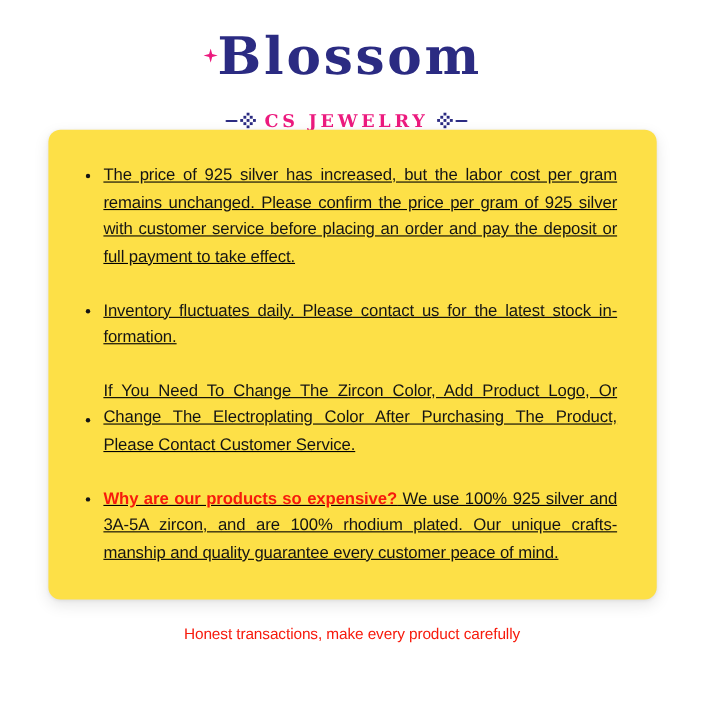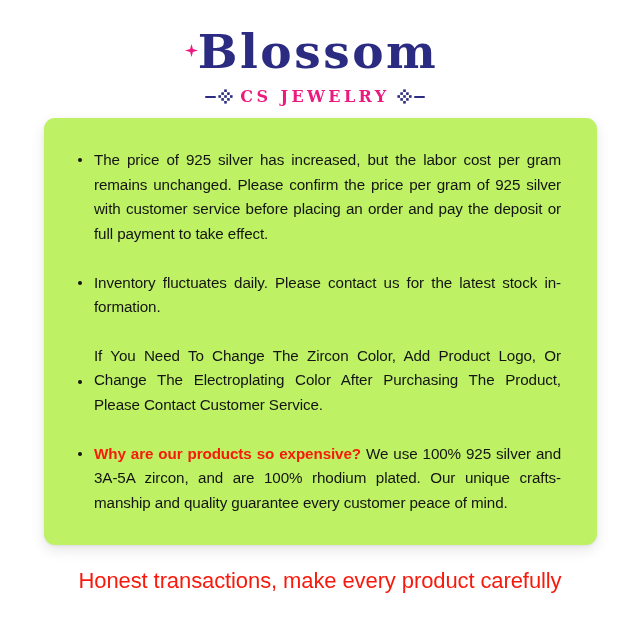--- a/index.html
+++ b/index.html
@@ -40,21 +40,21 @@
   }
   .sparkle-icon {
     position: absolute;
     left: -7px;
     top: 16px;
     width: 13px;
     height: 13px;
   }
 
   .tagline-row {
-    margin-top: 12px;
+    margin-top: 25px;
     display: flex;
     align-items: center;
     justify-content: center;
     gap: 7px;
   }
   .tagline-text {
     font-family: "DejaVu Serif", "Liberation Serif", serif;
     font-size: 16px;
     font-weight: 700;
     letter-spacing: 3.4px;
@@ -74,25 +74,26 @@
   }
   .orn-flake { display: block; }
 
   
   .notice-card {
     position: absolute;
     left: 44px;
     top: 118px;
     width: 553px;
     height: 427px;
-    background: #bef264;
+    background: #fde047;
     border-radius: 11px;
     box-shadow: 0 5px 14px rgba(0,0,0,0.10), 0 1px 3px rgba(0,0,0,0.06);
     box-sizing: border-box;
     padding: 30px 36px 26px 30px;
+    text-decoration: underline;
   }
 
   .notice-list {
     list-style: none;
     margin: 0;
     padding: 0;
   }
   .notice-item {
     position: relative;
     padding-left: 20px;
@@ -125,21 +126,21 @@
     font-weight: 700;
   }
 
   
   .footer-line {
     position: absolute;
     left: 0;
     top: 568px;
     width: 640px;
     text-align: center;
-    font-size: 22px;
+    font-size: 14px;
     color: #f71a0c;
     letter-spacing: -0.1px;
   }
 </style>
 </head>
 <body>
 
 <div class="logo-block">
 
   <div class="brand-wrap">

